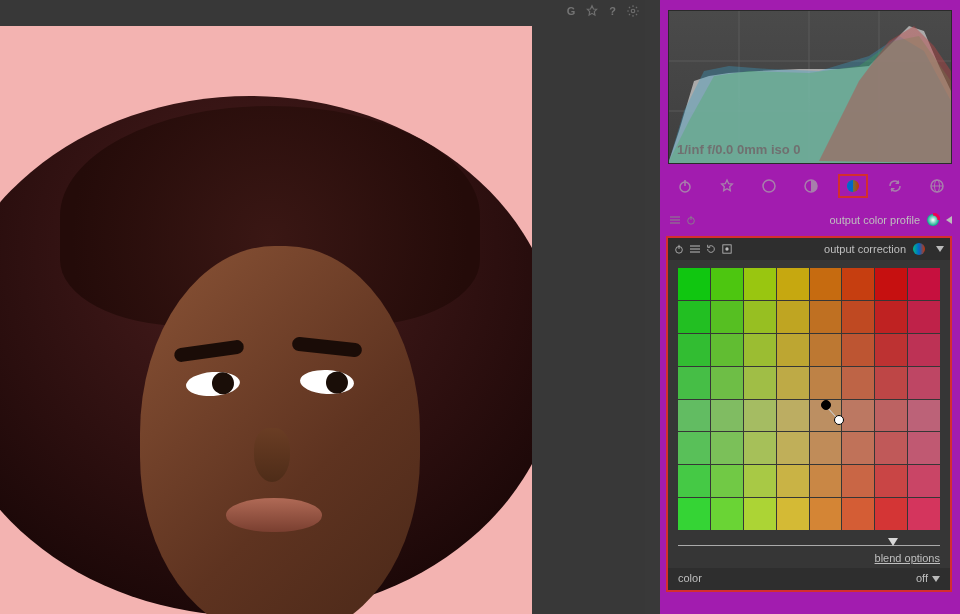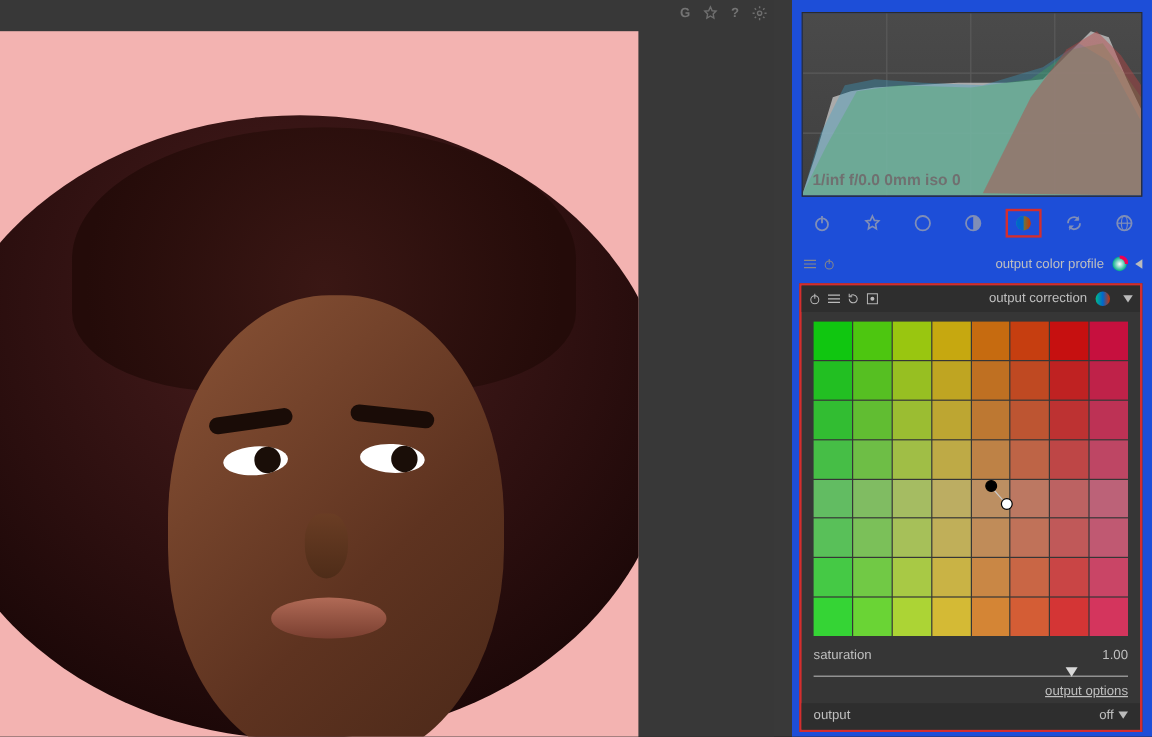--- a/index.html
+++ b/index.html
@@ -1,21 +1,21 @@
 <!DOCTYPE html>
 <html><head>
 <meta charset="utf-8">
 <style>
   html,body{margin:0;padding:0;background:#1b1b1b;font-family:Arial,Helvetica,sans-serif;color:#bfbfbf;font-size:11px;overflow:hidden}
   .app{width:960px;height:614px;position:relative;background:#393939;}
   .viewer{position:absolute;left:0;top:0;width:645px;height:614px;background:#383838}
   .toolbar-top{position:absolute;left:0;top:0;width:640px;height:22px;display:flex;justify-content:flex-end;align-items:center;gap:10px;padding-right:12px;color:#888}
   .toolbar-top span,.toolbar-top svg{opacity:.75}
   .image-area{position:absolute;left:0;top:26px;width:532px;height:588px;background:#f3b3b1;overflow:hidden}
-  .sidebar{position:absolute;right:0;top:0;width:300px;height:614px;background:#1d4ed8}
+  .sidebar{position:absolute;right:0;top:0;width:300px;height:614px;background:#a21caf}
   .histogram{position:absolute;right:8px;top:10px;width:282px;height:152px;background:linear-gradient(#4a4a4a,#3f3f3f);border:1px solid #2a2a2a;overflow:hidden}
   .exif{position:absolute;left:8px;bottom:6px;font-size:13px;color:#707070;font-weight:bold}
   .module-tabs{position:absolute;right:8px;top:172px;width:282px;height:28px;display:flex;align-items:center;justify-content:space-between}
   .mtab{width:30px;height:24px;display:flex;align-items:center;justify-content:center;opacity:.7}
   .mtab.sel{border:2px solid #d42e2e;opacity:1;box-sizing:border-box}
   .output-row{position:absolute;right:8px;top:208px;width:282px;height:24px;display:flex;align-items:center;justify-content:flex-end;gap:6px}
   .output-row .lead{display:flex;gap:6px;align-items:center;color:#888;margin-right:auto}
   .panel{position:absolute;right:8px;top:236px;width:282px;border:2px solid #d42e2e;background:#363636}
   .panel-head{height:22px;display:flex;align-items:center;gap:6px;padding:0 6px;font-size:11px;background:#2e2e2e}
   .panel-head .spacer{flex:1}
@@ -290,29 +290,25 @@
           <div class="cell" style="background: rgb(212, 186, 53);"></div>
           <div class="cell" style="background: rgb(212, 133, 53);"></div>
           <div class="cell" style="background: rgb(212, 93, 53);"></div>
           <div class="cell" style="background: rgb(212, 53, 53);"></div>
           <div class="cell" style="background: rgb(212, 53, 93);"></div>
           <div class="picker-line" style="left: 147.375px; top: 135.912px; width: 19.7181px; transform-origin: 0px 0px; transform: rotate(48.3665deg);"></div>
           <div class="picker-dot" style="left: 143.375px; top: 131.912px; background: rgb(0, 0, 0);"></div>
           <div class="picker-dot" style="left: 156.475px; top: 146.65px;"></div>
         </div>
 
-      <div class="sat-row">
-        <span>saturation</span>
-        <span>1.00</span>
-      </div>
       <div class="slider">
         <div class="track"></div>
         <div class="thumb" id="sat-thumb" style="left: 209.84px;"></div>
       </div>
-      <div class="blend-opts">output options</div>
+      <div class="blend-opts">blend options</div>
       <div class="blend-row">
-        <span>output</span>
+        <span>color</span>
         <span><span>off</span><span class="tri"></span></span>
       </div>
     </div>
 
   </div>
 </div>
 
 </body></html>

